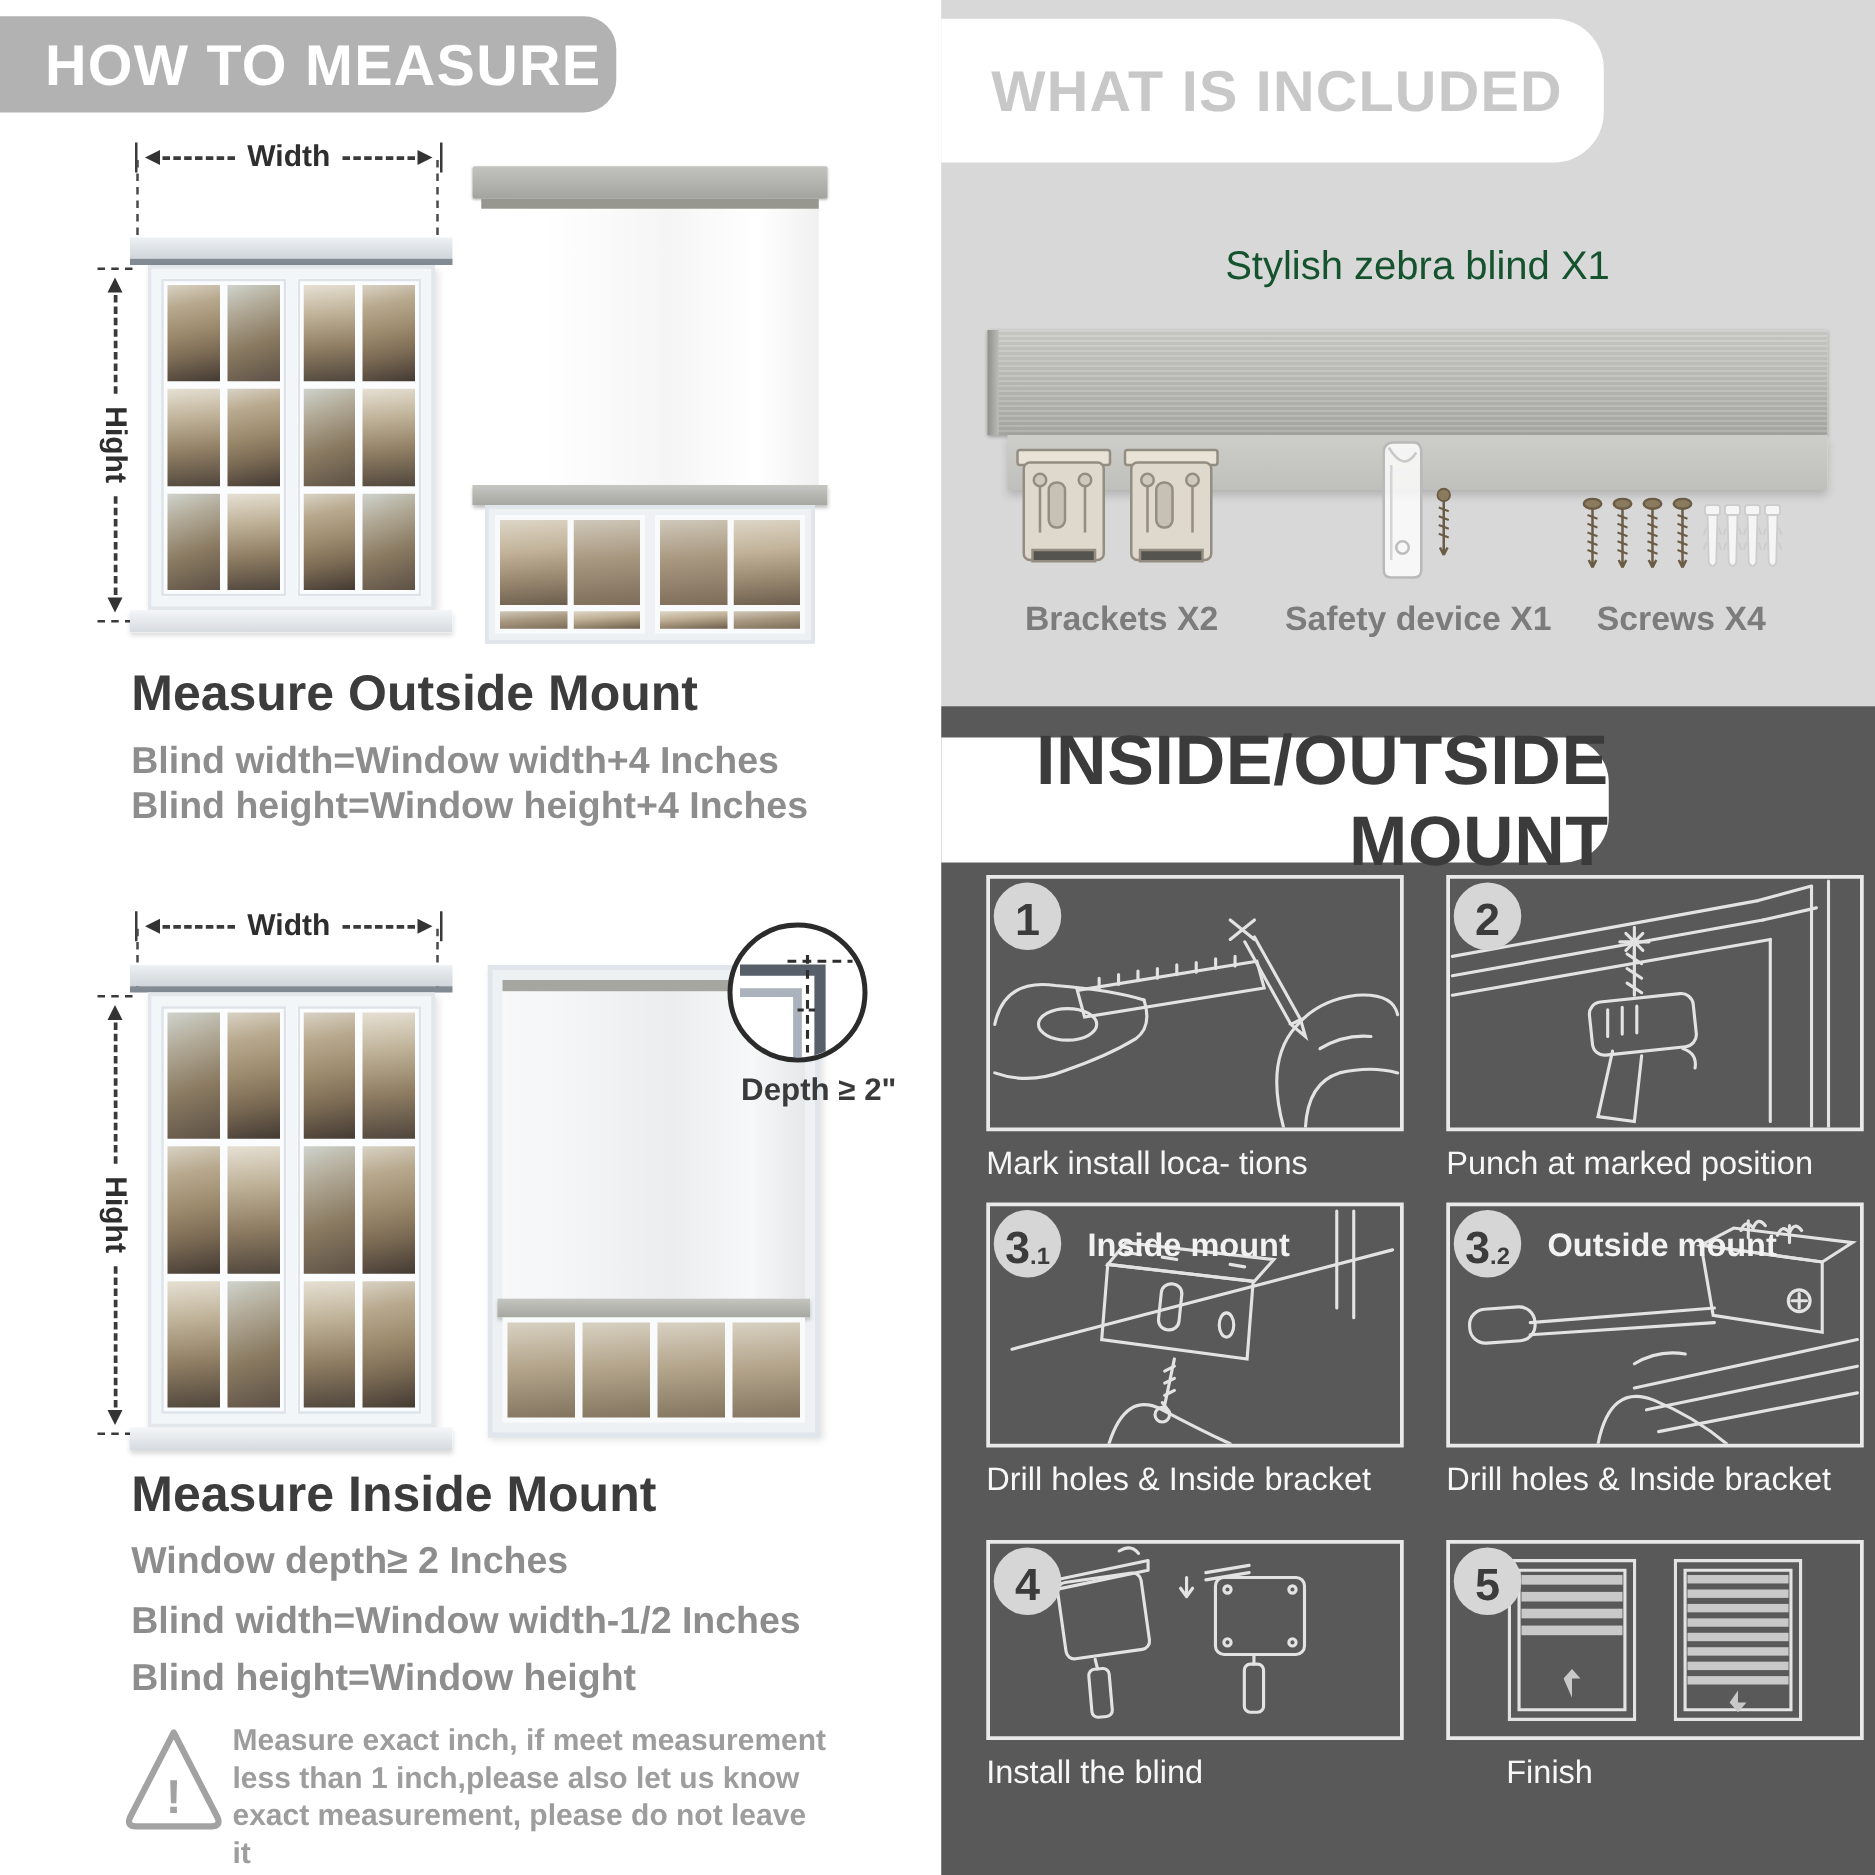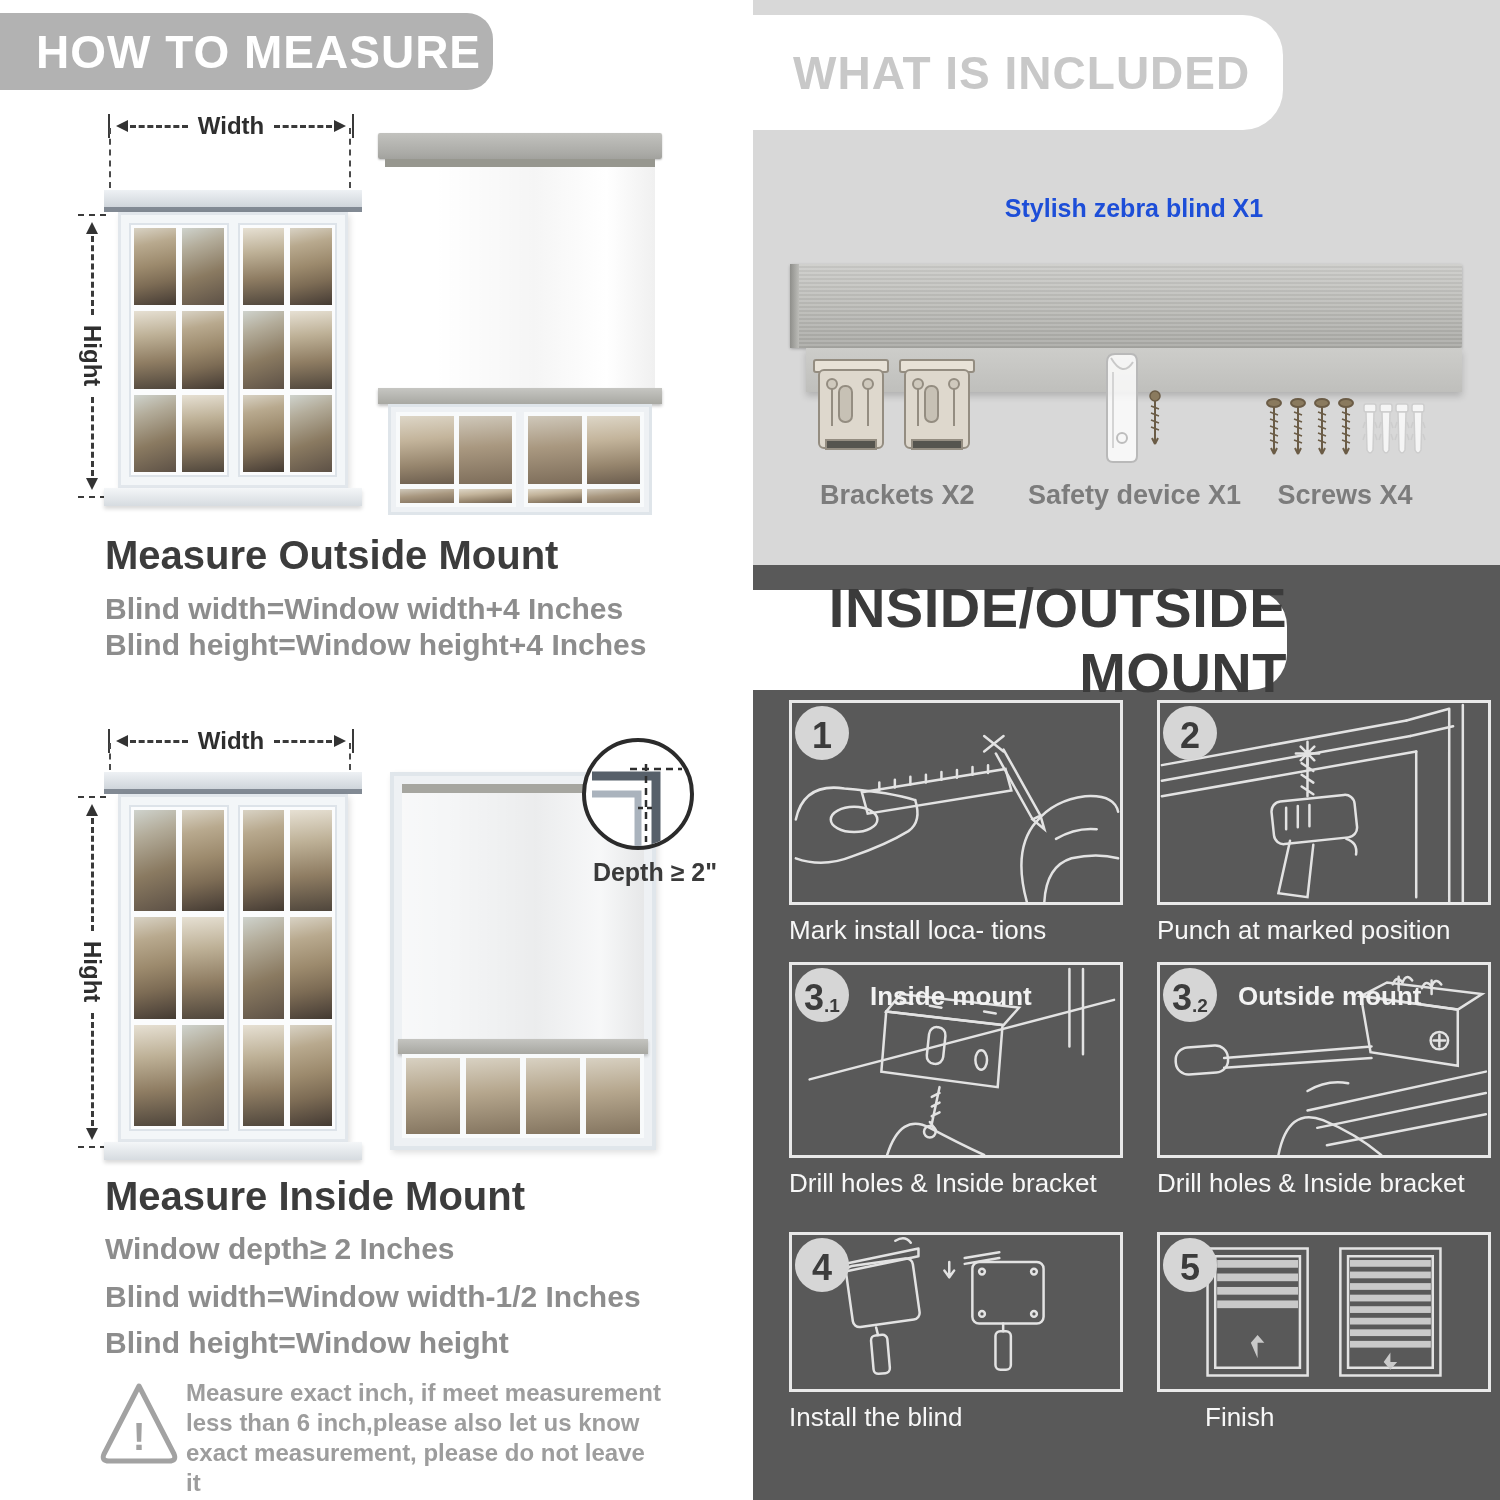--- a/index.html
+++ b/index.html
@@ -82,21 +82,21 @@
 
   
   .sect-light{left:753px;top:0;width:747px;height:565px;background:#d8d8d8;}
   .sect-dark{left:753px;top:565px;width:747px;height:935px;background:#595959;}
 
   .hdr-included{left:753px;top:15px;width:530px;height:115px;background:#ffffff;border-radius:0 40px 40px 0;
       display:flex;align-items:center;padding-left:40px;box-sizing:border-box;z-index:2;}
   .hdr-included span{font-weight:700;font-size:46px;color:#c8c8c8;letter-spacing:1px;}
 
   .blind-title{position:absolute;left:884px;top:194px;width:500px;text-align:center;
-      font-weight:700;font-size:25px;color:#1d4ed8;}
+      font-weight:400;font-size:32px;color:#14532d;}
   .bar-top{left:790px;top:264px;width:672px;height:84px;border-radius:2px;
       background:linear-gradient(180deg,#cbcbc8,#b9b9b5 55%,#a9a9a5),
                  repeating-linear-gradient(180deg,rgba(255,255,255,.10) 0 2px,rgba(0,0,0,.03) 2px 4px);
       background-blend-mode:overlay;box-shadow:0 1px 3px rgba(0,0,0,.25);}
   .bar-top::before{content:"";position:absolute;left:0;top:0;bottom:0;width:9px;background:linear-gradient(90deg,#8f8f8b,#bcbcb8);}
   .bar-bottom{left:806px;top:348px;width:656px;height:44px;
       background:linear-gradient(180deg,#cdcdca,#bfbfbc);box-shadow:0 4px 7px rgba(0,0,0,.18);}
 
   .comp-label{position:absolute;font-weight:700;font-size:27px;color:#7c7c7c;text-align:center;white-space:nowrap;}
 
@@ -265,21 +265,21 @@
 
 <div class="h-measure" style="left:105px;top:1174px;">Measure Inside Mount</div>
 <div class="sub-line" style="left:105px;top:1232px;">Window depth≥ 2 Inches</div>
 <div class="sub-line" style="left:105px;top:1280px;text-align:right;">Blind width=Window width-1/2 Inches</div>
 <div class="sub-line" style="left:105px;top:1326px;">Blind height=Window height</div>
 
 <svg class="warn-tri" style="left:98px;top:1380px;" width="82" height="86" viewBox="0 0 82 86">
   <path d="M41 6 L76 74 Q79 81 71 81 L11 81 Q3 81 6 74 Z" fill="none" stroke="#a2a2a2" stroke-width="5" stroke-linejoin="round"></path>
   <text x="41" y="70" text-anchor="middle" font-family="Liberation Sans, sans-serif" font-weight="700" font-size="38" fill="#a2a2a2" id="warn-mark">!</text>
 </svg>
-<div class="warn-text" style="left:186px;top:1378px;">Measure exact inch, if meet measurement less than 6 inch,please also let us know exact measurement, please do not leave it</div>
+<div class="warn-text" style="left:186px;top:1378px;">Measure exact inch, if meet measurement less than 1 inch,please also let us know exact measurement, please do not leave it</div>
 
 <div class="abs sect-light"></div>
 <div class="abs sect-dark"></div>
 
 <div class="abs hdr-included">
   <span>WHAT IS INCLUDED</span>
 </div>
 
 <div class="blind-title">Stylish zebra blind X1</div>
 <div class="abs bar-top"></div>

